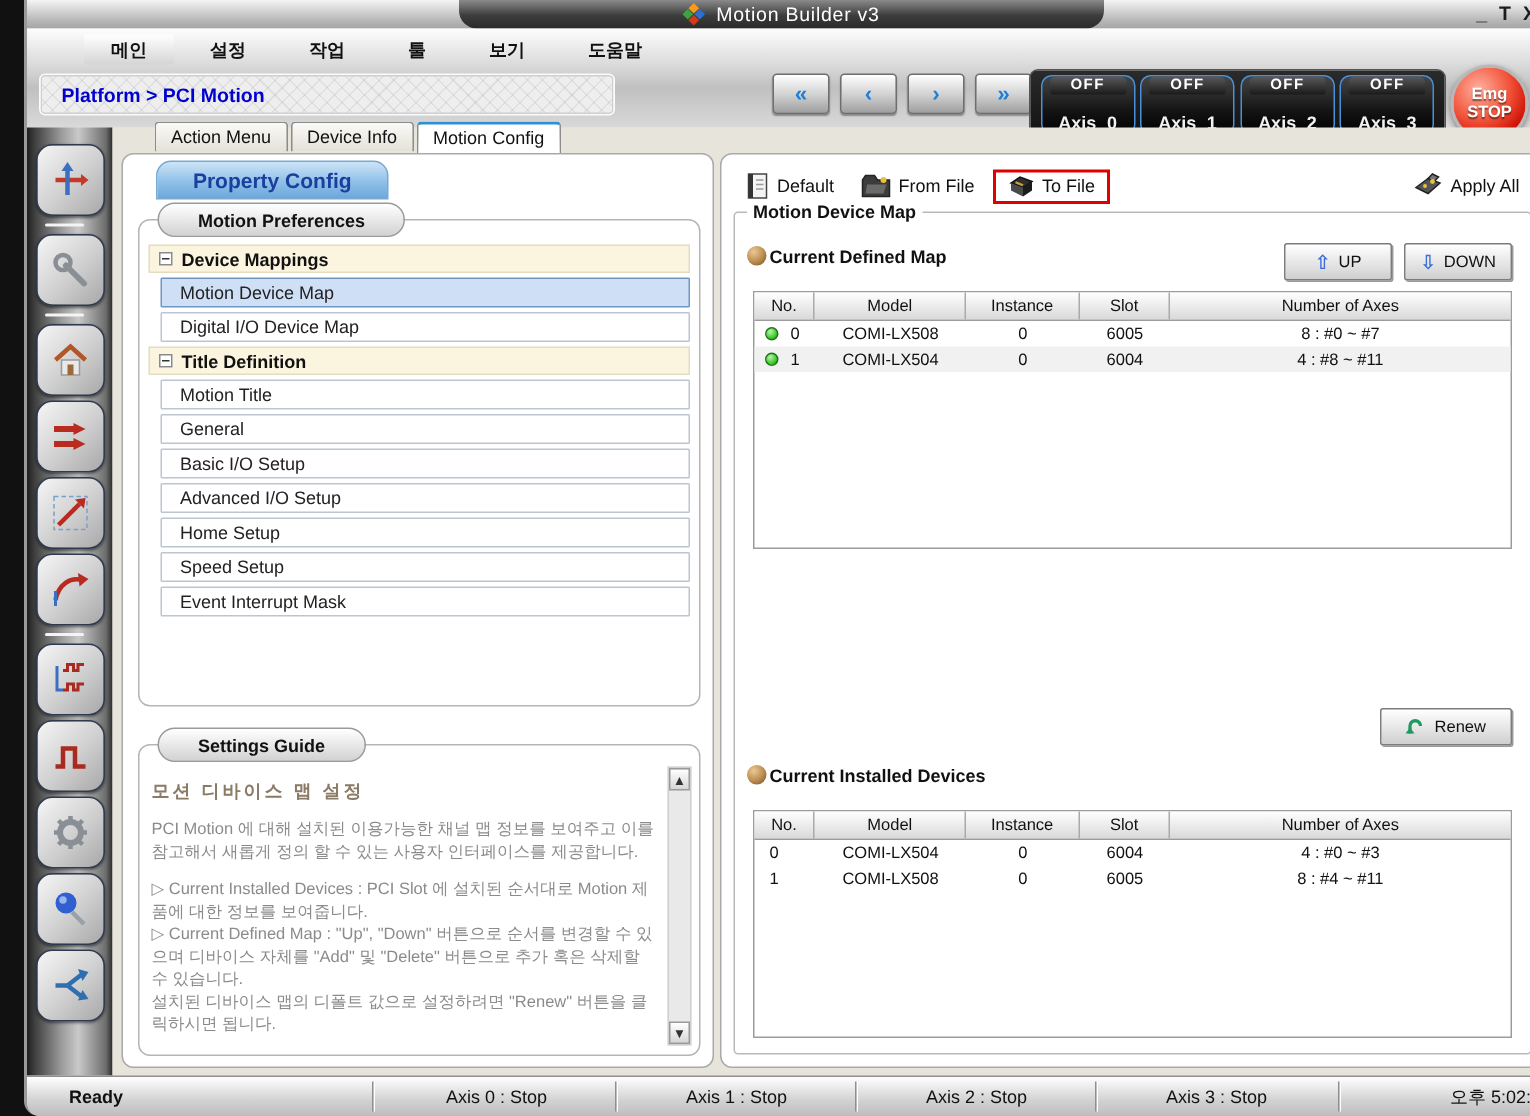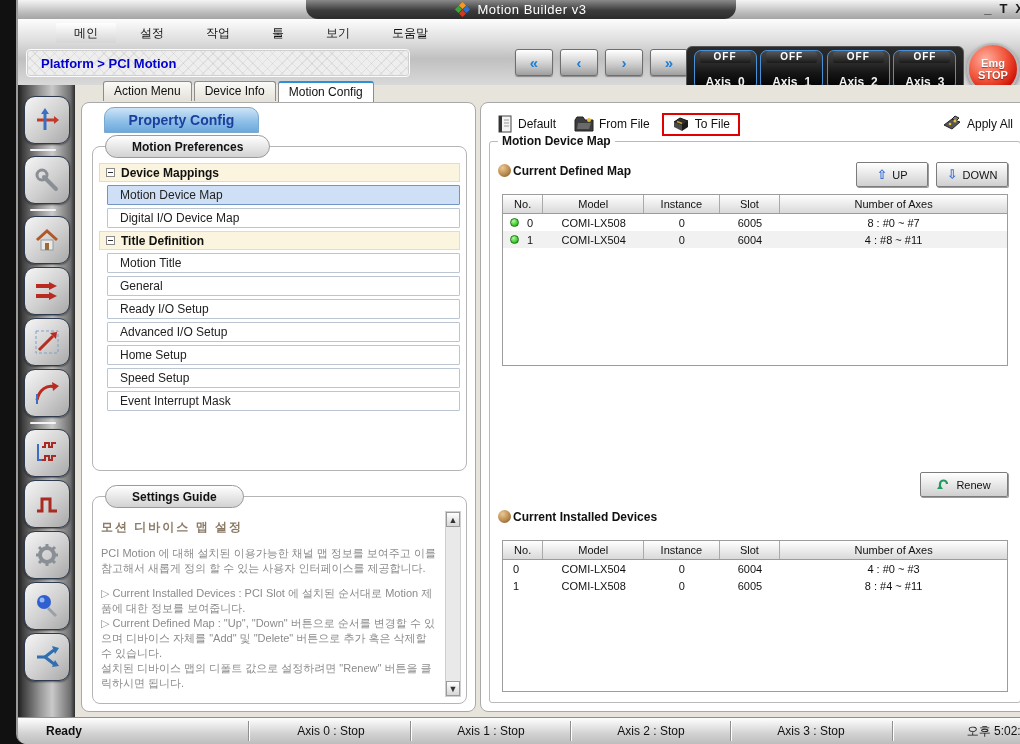--- a/index.html
+++ b/index.html
@@ -20,21 +20,21 @@
   .diamond-logo i { position:absolute; width:5px; height:5px; transform:rotate(45deg); }
   #win-controls { position:absolute; right:10px; top:1px; display:flex; gap:8px;
     font-weight:bold; font-size:13px; color:#1c1c1c; }
   #win-controls span { cursor:default; }
 
   
   #chrome { position:absolute; left:0; top:19px; width:100%; height:66px;
     background:linear-gradient(#fdfdfd,#dcdcdc 35%,#c0c0c0 60%,#d9d9d9); }
   #menubar { position:absolute; left:38px; top:4px; width:600px; height:20px;
     display:flex; gap:6px; }
-  #menubar .menu-item { padding:2px 18px; font-size:12px; font-weight:normal; color:#111; }
+  #menubar .menu-item { padding:2px 18px; font-size:12px; font-weight:bold; color:#111; }
   #menubar .menu-item:first-child { background:linear-gradient(#ffffff,#d5d5d5); border-radius:2px; }
   #breadcrumb-panel { position:absolute; left:8px; top:30px; width:384px; height:28px;
     border-radius:4px; background-color:#eeeeee;
     background-image:repeating-linear-gradient(45deg,rgba(120,120,120,.12) 0 1px,transparent 1px 7px),
                      repeating-linear-gradient(-45deg,rgba(120,120,120,.12) 0 1px,transparent 1px 7px);
     border:1px solid #fbfbfb; box-shadow:inset 0 0 0 1px #cfcfcf;
     display:flex; align-items:center; padding-left:14px; }
   #breadcrumb-panel .bc { color:#0000cf; font-size:13px; font-weight:bold; }
   #nav-buttons { position:absolute; left:497px; top:30px; display:flex; gap:7px; }
   .nav-btn { width:38px; height:27px; border-radius:3px; border:1px solid #6e6e6e;
@@ -340,21 +340,21 @@
             <span>Device Mappings</span>
           </div>
           <div class="tree-item selected">Motion Device Map</div>
           <div class="tree-item">Digital I/O Device Map</div>
           <div class="tree-group">
             <span class="minus-box"></span>
             <span>Title Definition</span>
           </div>
           <div class="tree-item">Motion Title</div>
           <div class="tree-item">General</div>
-          <div class="tree-item">Ready I/O Setup</div>
+          <div class="tree-item">Basic I/O Setup</div>
           <div class="tree-item">Advanced I/O Setup</div>
           <div class="tree-item">Home Setup</div>
           <div class="tree-item">Speed Setup</div>
           <div class="tree-item">Event Interrupt Mask</div>
         </div>
       </div>
 
       <div class="section-box" id="guide-box">
         <div class="pill">
           <span>Settings Guide</span>

